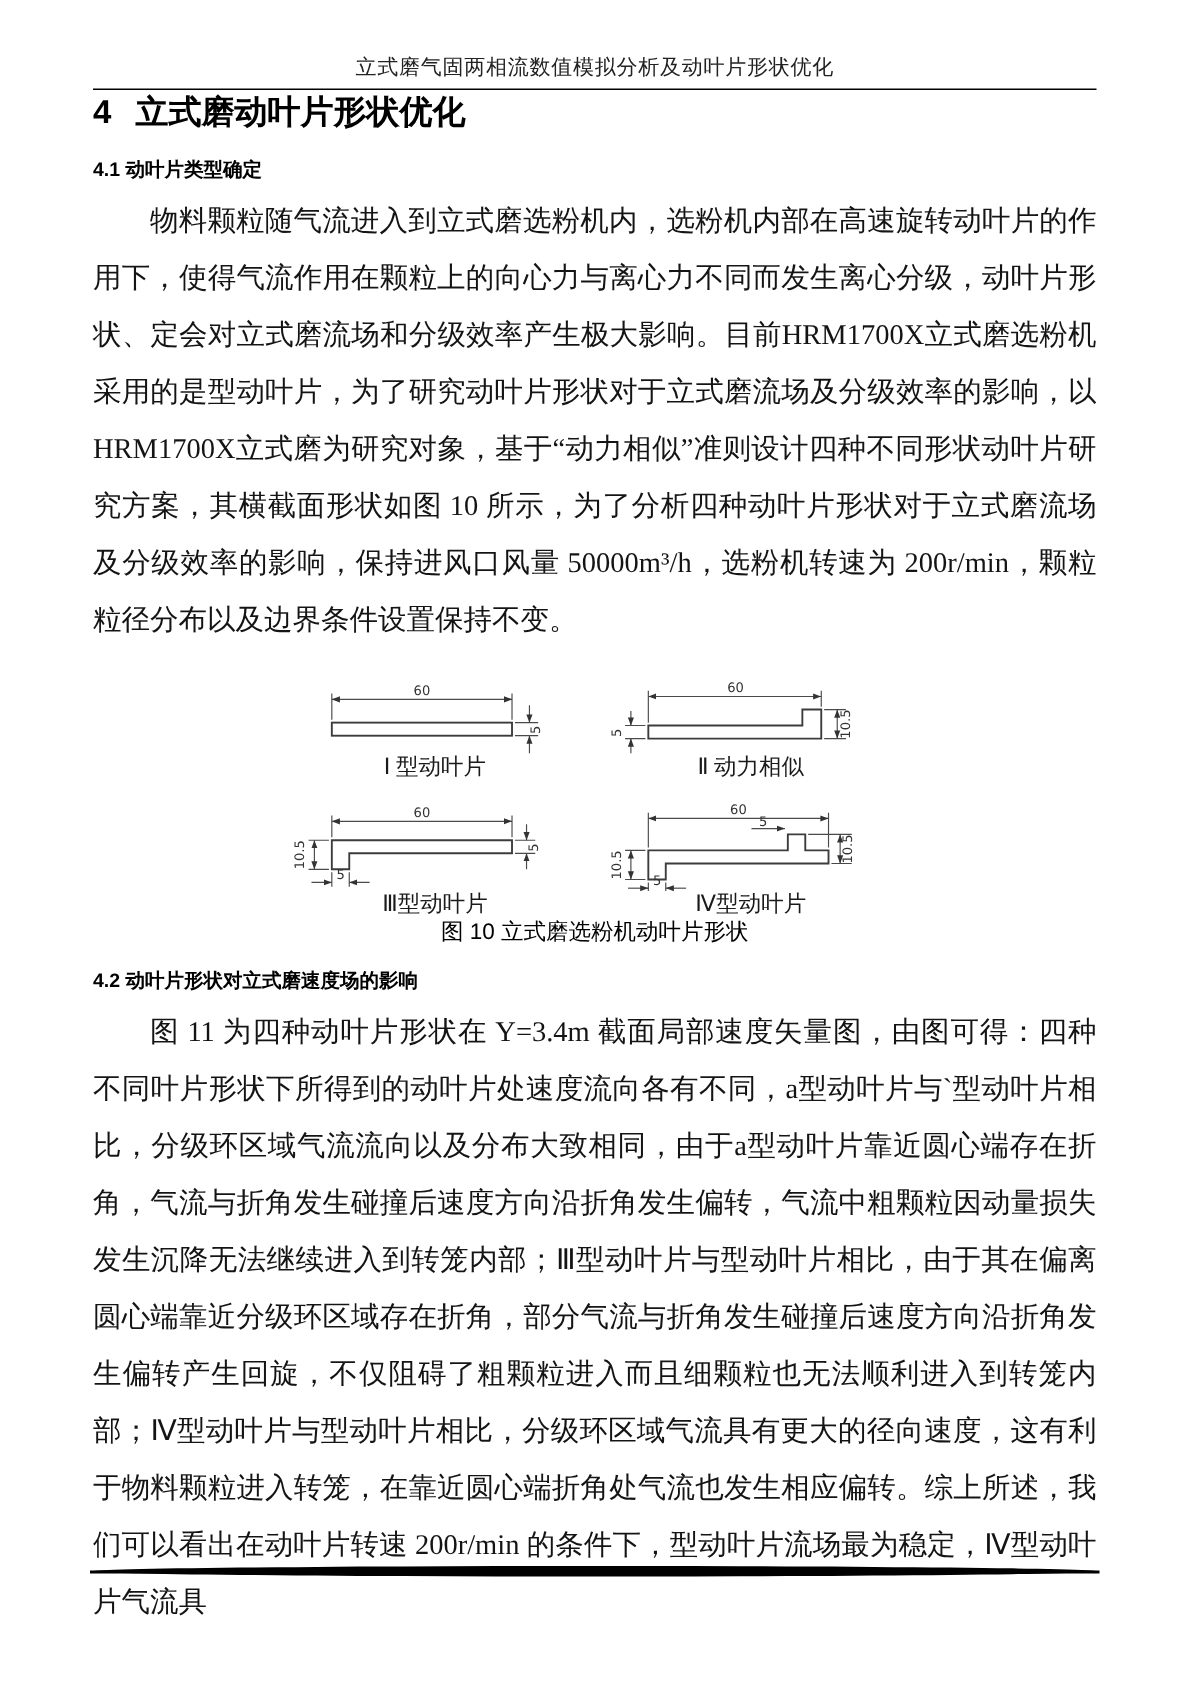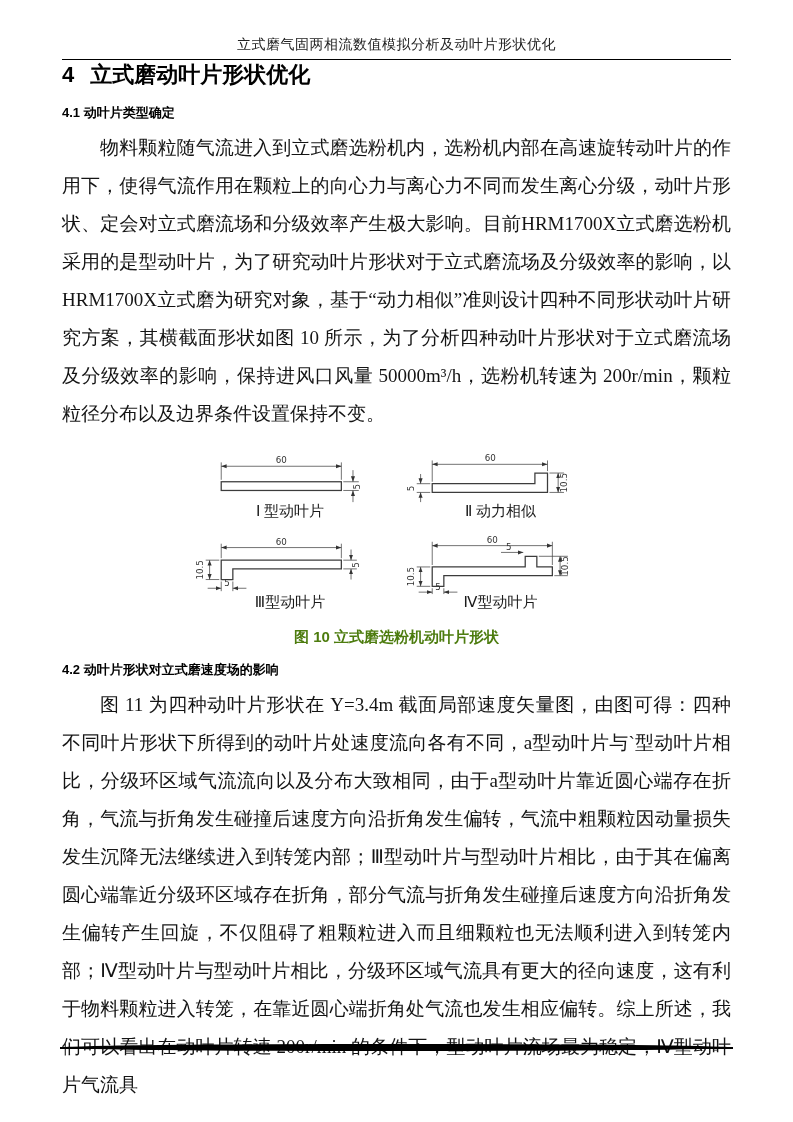--- a/index.html
+++ b/index.html
@@ -28,21 +28,21 @@
 
   .figure { margin-top:10px; }
   .fig-grid {
     display:grid; grid-template-columns:195px 200px;
     justify-content:center; column-gap:14px; row-gap:0px;gap:13px;
   }
   .fig-cell { text-align:center; }
   .fig-label { font-size:15px; color:#1a1a1a; margin-top:-3px; }
   .fig-caption {
     text-align:center; font-family:"Liberation Sans", sans-serif;
-    font-weight:bold; font-size:15px; margin-top:16px; color:#4d7c0f;
+    font-weight:normal; font-size:15px; margin-top:0; color:#000000;
   }
   svg.blade { display:block; margin:0 auto; }
   .sh { fill:#fff; stroke:#3c3c3c; stroke-width:1.3; }
   .dl { stroke:#4a4a4a; stroke-width:0.8; fill:none; }
   .dt { font-size:9px; fill:#333; font-family:"DejaVu Sans", sans-serif; }
 
   .footer { position:absolute; left:62px; right:62px; top:1044px; }
   .footer-bar { position:relative; height:7px; }
   .footer-bar .lens {
     position:absolute; left:0; right:0; top:0; height:7px;

